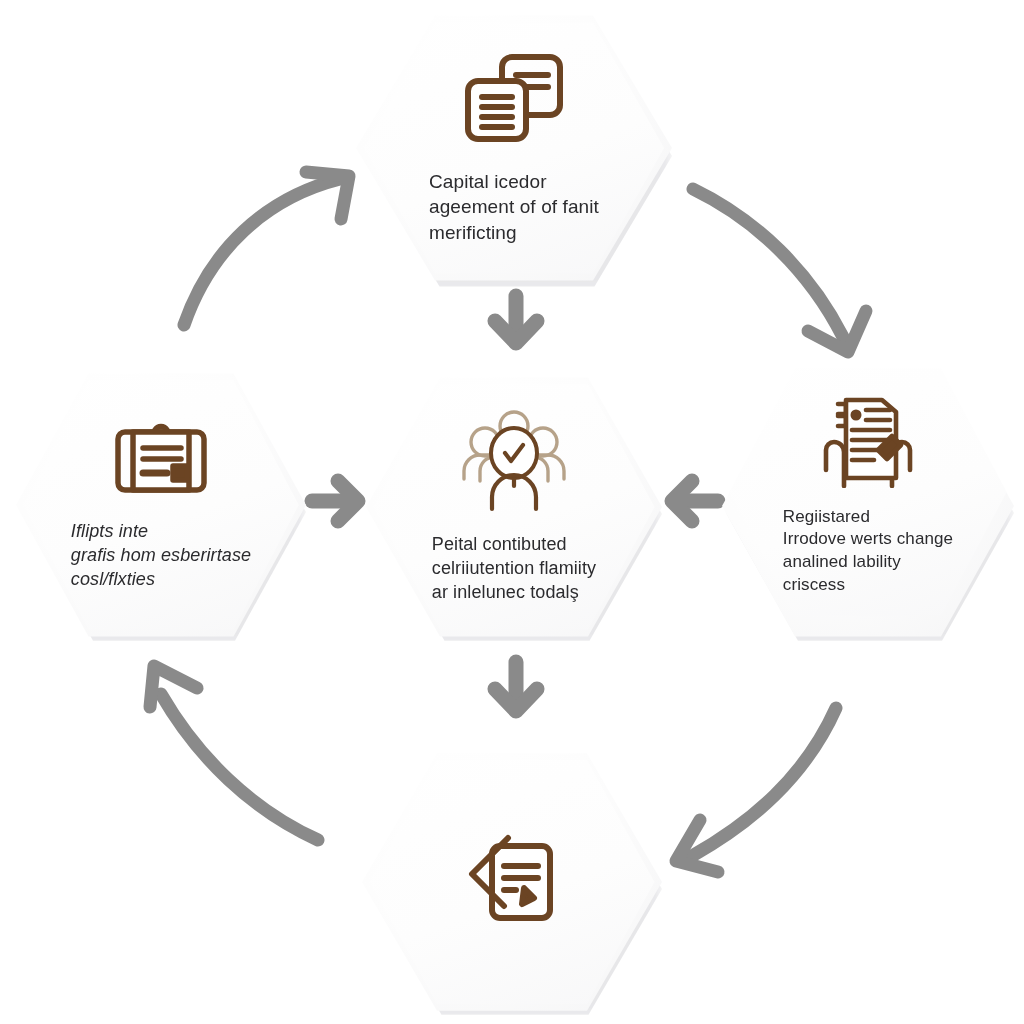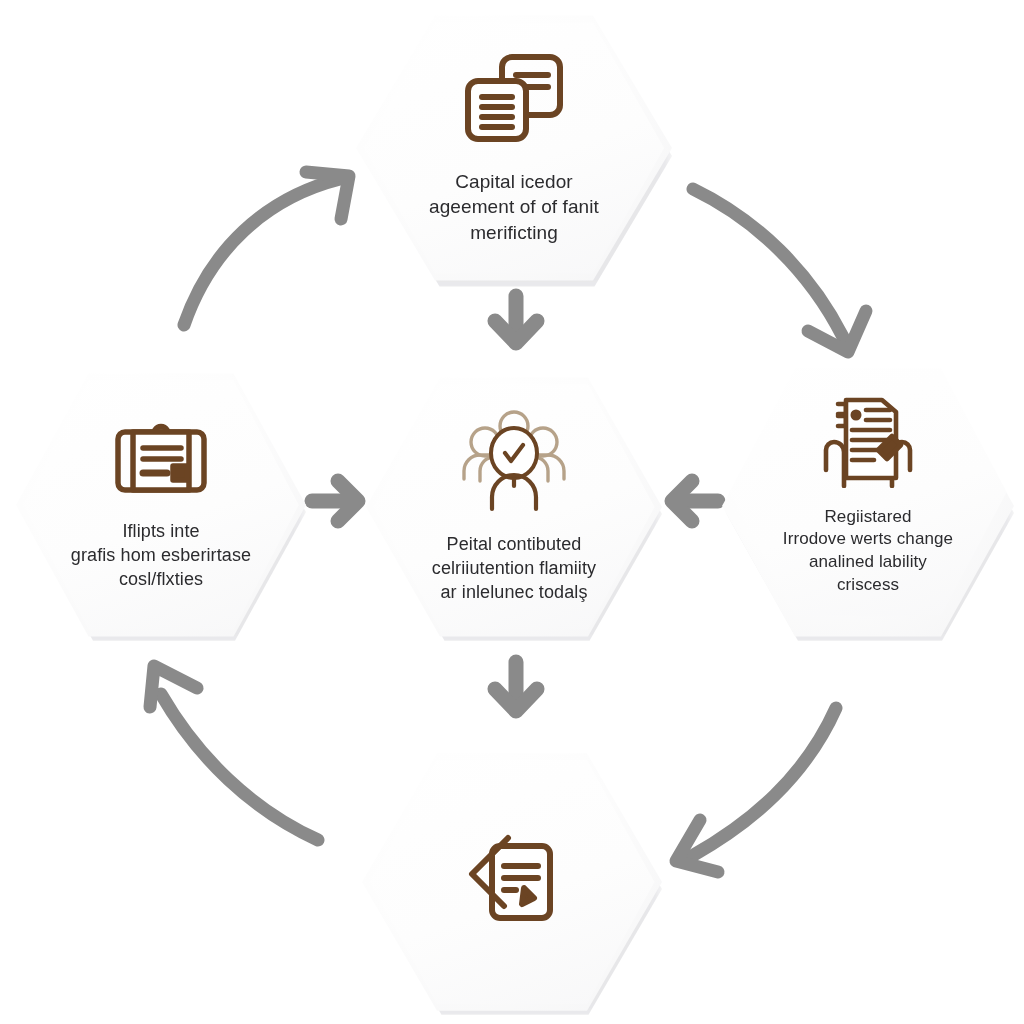--- a/index.html
+++ b/index.html
@@ -61,21 +61,21 @@
     flex-direction: column;
     align-items: center;
     justify-content: center;
   }
 
   .node-icon {
     display: block;
     margin: 0 auto;
   }
   .node-label {
-    text-align: center;
+    text-align: left;
     color: #2b2b2e;
     font-family: "Liberation Sans", sans-serif;
     line-height: 1.33;
     letter-spacing: .1px;
     white-space: pre-line;
     padding: 0 8px;
   }
 
   
   #node-top        { left: 356px; top: 10px;  width: 316px; height: 276px; }
@@ -92,21 +92,21 @@
 
   #node-right      { left: 722px; top: 370px; width: 292px; height: 272px; }
   #node-right-sh   { left: 726px; top: 380px; width: 288px; height: 266px; }
   #node-right-in   { left: 722px; top: 356px; width: 292px; height: 272px; }
 
   #node-bottom     { left: 362px; top: 748px; width: 300px; height: 268px; }
   #node-bottom-sh  { left: 368px; top: 758px; width: 294px; height: 262px; }
   #node-bottom-in  { left: 362px; top: 748px; width: 300px; height: 268px; }
 
   .lbl-top    { font-size: 19px; margin-top: 18px; }
-  .lbl-left   { font-size: 18px; margin-top: 16px; }
+  .lbl-left   { font-size: 18px; margin-top: 16px; font-style: italic; }
   .lbl-center { font-size: 18px; margin-top: 16px; }
   .lbl-right  { font-size: 17px; margin-top: 14px; }
   .lbl-bottom { font-size: 19px; margin-top: 18px; }
 </style>
 </head>
 <body>
 
 <div id="stage">
 
   <svg id="arrows" viewBox="0 0 1024 1024" xmlns="http://www.w3.org/2000/svg">

